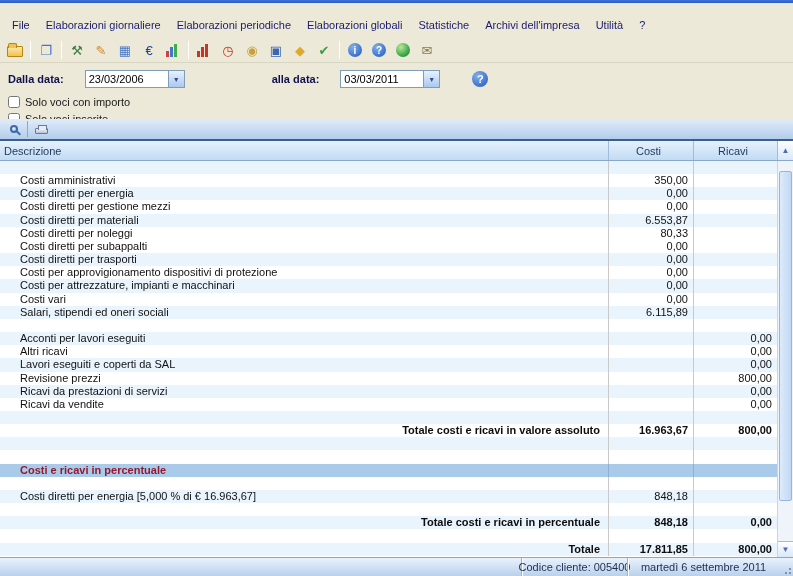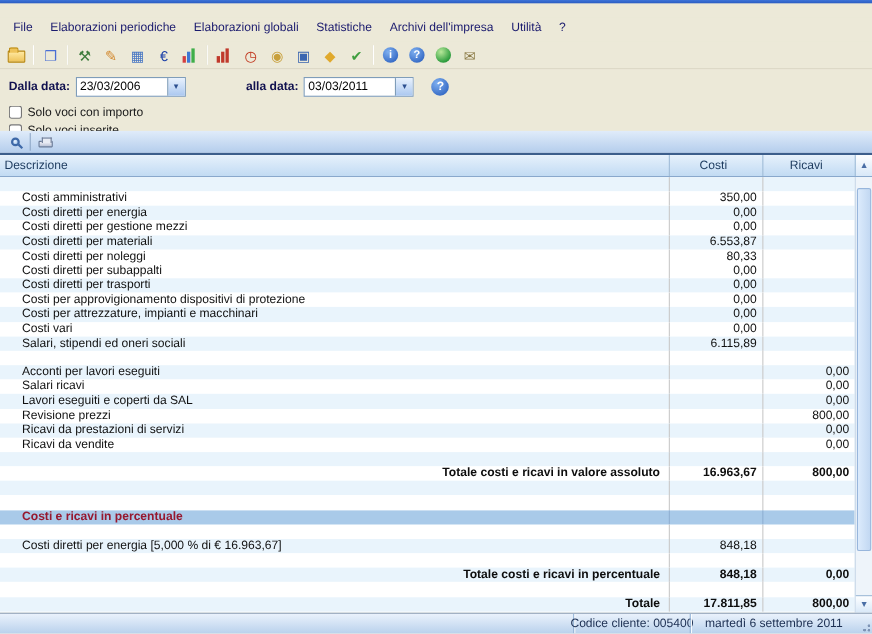--- a/index.html
+++ b/index.html
@@ -35,21 +35,21 @@
                    border-radius:2px 2px 0 0; }
   .bars { width:14px; height:13px; display:flex; align-items:flex-end; gap:1px; }
   .bars i { width:3px; display:block; }
   .bars .b1 { height:6px;  background:#d43f3f; }
   .bars .b2 { height:10px; background:#3f77d4; }
   .bars .b3 { height:13px; background:#3fae4a; }
   .bars-red .b1,.bars-red .b2,.bars-red .b3 { background:#c0392b; }
 
   
   .filterbar { height:56px; background:#ece9d8; padding:6px 0 0 8px; flex:none; }
-  .filters-row { display:flex; align-items:center; height:20px; }
+  .filters-row { display:flex; align-items:center; height:20px;gap:16px; }
   .flabel { font-weight:bold; color:#10104f; margin-right:5px; }
   .combo { display:flex; width:100px; height:18px; border:1px solid #7f9db9; background:#fff; }
   .combo-value { flex:1; padding:2px 3px 0 3px; color:#000; }
   .combo-btn { width:16px; background:linear-gradient(#e8f1fd,#abc8f0); border-left:1px solid #7f9db9;
                display:flex; align-items:center; justify-content:center; color:#2c4f8f; font-size:7px; }
   .gap1 { width:55px; }
   .help-btn { width:16px; height:16px; border-radius:50%; margin-left:16px;
               background:radial-gradient(circle at 35% 30%, #7fb0f0, #1f55b8);
               color:#fff; font-weight:bold; font-size:11px; display:flex; align-items:center; justify-content:center; }
   .checks { margin-top:5px; }
@@ -126,20 +126,21 @@
       radial-gradient(circle at 4px 8px, #7d93b5 1.2px, transparent 1.5px); }
 </style>
 </head>
 <body>
 
 <div class="app">
   <div class="topline"></div>
 
   <div class="menubar" id="menubar">
       <span class="menu-item">File</span>
+      <span class="menu-item">Elaborazioni giornaliere</span>
       <span class="menu-item">Elaborazioni periodiche</span>
       <span class="menu-item">Elaborazioni globali</span>
       <span class="menu-item">Statistiche</span>
       <span class="menu-item">Archivi dell'impresa</span>
       <span class="menu-item">Utilità</span>
       <span class="menu-item">?</span>
     </div>
 
   <div class="toolbar" id="toolbar">
       <div class="tb-btn">
@@ -317,21 +318,21 @@
             <span class="td-desc"></span>
             <span class="td-costi"></span>
             <span class="td-ricavi"></span>
           </div>
           <div class="t-row stripe">
             <span class="td-desc">Acconti per lavori eseguiti</span>
             <span class="td-costi"></span>
             <span class="td-ricavi">0,00</span>
           </div>
           <div class="t-row">
-            <span class="td-desc">Salari ricavi</span>
+            <span class="td-desc">Altri ricavi</span>
             <span class="td-costi"></span>
             <span class="td-ricavi">0,00</span>
           </div>
           <div class="t-row stripe">
             <span class="td-desc">Lavori eseguiti e coperti da SAL</span>
             <span class="td-costi"></span>
             <span class="td-ricavi">0,00</span>
           </div>
           <div class="t-row">
             <span class="td-desc">Revisione prezzi</span>

